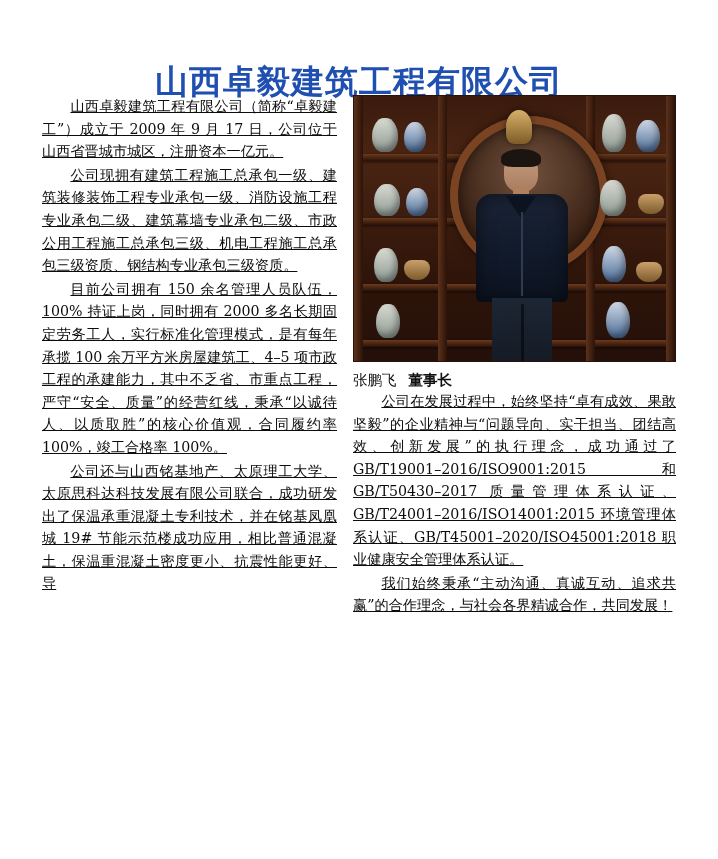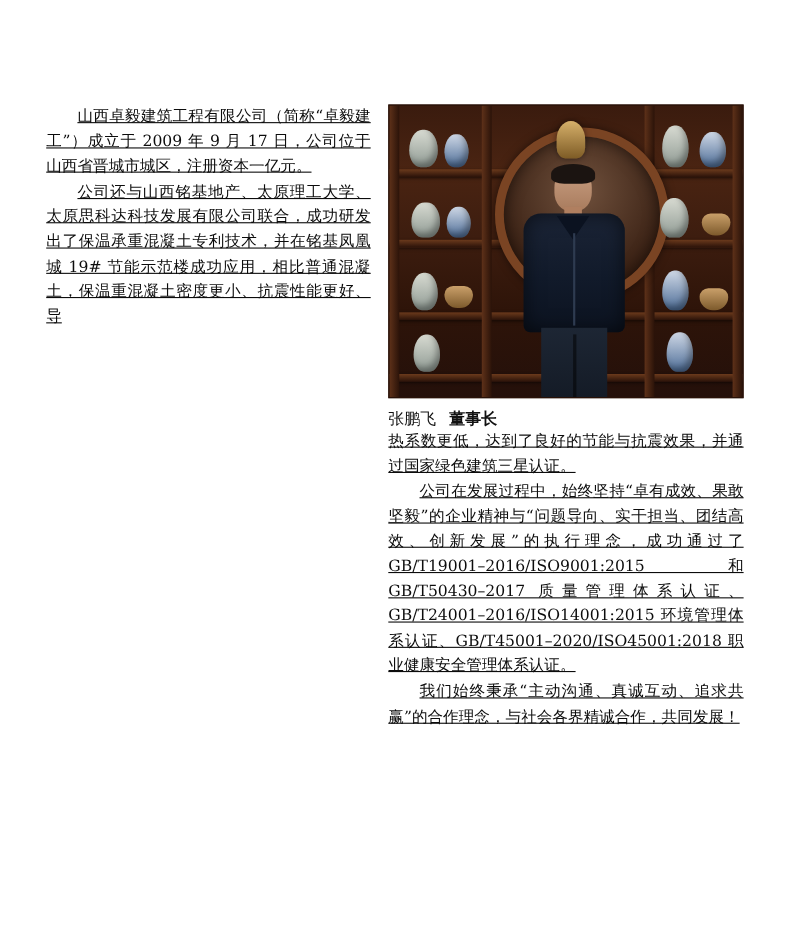--- a/index.html
+++ b/index.html
@@ -179,20 +179,21 @@
     white-space: nowrap;
   }
   .caption .name { font-weight: normal; }
   .caption .role { font-weight: bold; margin-left: 12px; }
 </style>
 </head>
 <body>
 
 <div class="page">
 
+  <h1 class="title">山西卓毅建筑工程有限公司</h1>
 
   <div class="photo-wrap">
     <div class="photo">
       <div class="cab">
         <div class="shelf" style="top:58px"></div>
         <div class="shelf" style="top:122px"></div>
         <div class="shelf" style="top:188px"></div>
         <div class="shelf" style="top:244px"></div>
         <div class="vbar" style="left:0"></div>
         <div class="vbar" style="left:84px"></div>
@@ -226,22 +227,23 @@
       </div>
     </div>
   </div>
 
   <div class="caption">
     <span class="name">张鹏飞</span><span class="role">董事长</span>
   </div>
 
   <div class="col-left">
     <p class="para">山西卓毅建筑工程有限公司（简称“卓毅建工”）成立于 2009 年 9 月 17 日，公司位于山西省晋城市城区，注册资本一亿元。</p>
+    <p class="para">公司现拥有建筑工程施工总承包一级、建筑装修装饰工程专业承包一级、消防设施工程专业承包二级、建筑幕墙专业承包二级、市政公用工程施工总承包三级、机电工程施工总承包三级资质、钢结构专业承包三级资质。</p>
+    <p class="para">目前公司拥有 150 余名管理人员队伍，100% 持证上岗，同时拥有 2000 多名长期固定劳务工人，实行标准化管理模式，是有每年承揽 100 余万平方米房屋建筑工、4–5 项市政工程的承建能力，其中不乏省、市重点工程，严守“安全、质量”的经营红线，秉承“以诚待人、以质取胜”的核心价值观，合同履约率 100%，竣工合格率 100%。</p>
     <p class="para">公司还与山西铭基地产、太原理工大学、太原思科达科技发展有限公司联合，成功研发出了保温承重混凝土专利技术，并在铭基凤凰城 19# 节能示范楼成功应用，相比普通混凝土，保温重混凝土密度更小、抗震性能更好、导</p>
   </div>
 
   <div class="col-right">
-    <p class="para" style="text-indent:0">热系数更低，达到了良好的节能与抗震效果，并通过国家绿色建筑三星认证。</p>
     <p class="para">公司在发展过程中，始终坚持“卓有成效、果敢坚毅”的企业精神与“问题导向、实干担当、团结高效、创新发展”的执行理念，成功通过了 GB/T19001–2016/ISO9001:2015 和 GB/T50430–2017 质量管理体系认证、GB/T24001–2016/ISO14001:2015 环境管理体系认证、GB/T45001–2020/ISO45001:2018 职业健康安全管理体系认证。</p>
     <p class="para">我们始终秉承“主动沟通、真诚互动、追求共赢”的合作理念，与社会各界精诚合作，共同发展！</p>
   </div>
 
 </div>
 
 </body></html>

